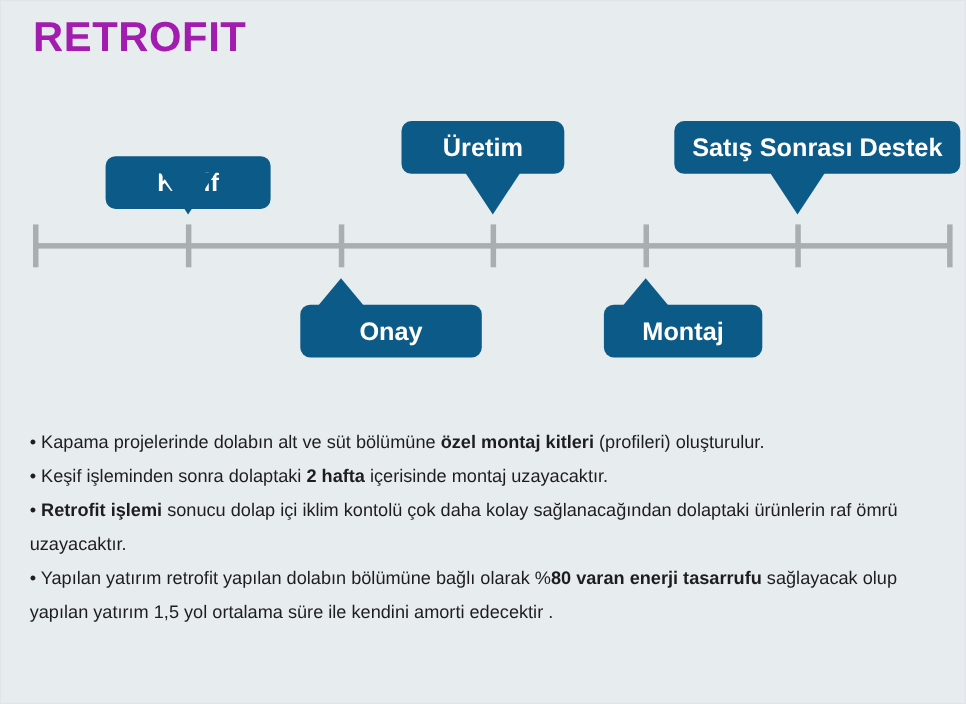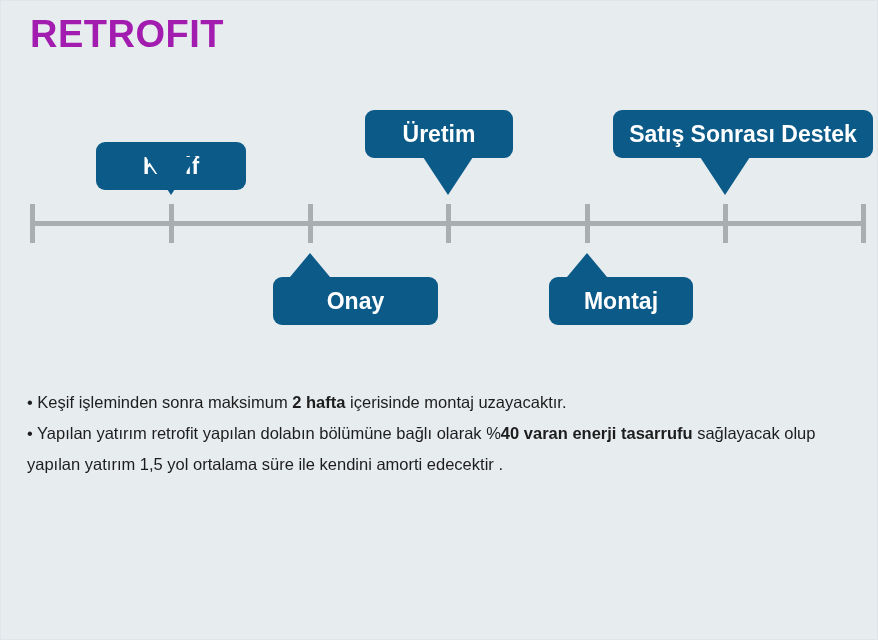--- a/index.html
+++ b/index.html
@@ -137,17 +137,19 @@
         <div class="callout top" style="width: 148px; left: 364px; top: 14px;"><span>Üretim</span></div>
         <div class="pointer-down" style="left: 422px; top: 61px;"></div>
         <div class="callout bottom" style="width: 144px; left: 524px; top: 181px; margin-left: 24px;"><span>Montaj</span></div>
         <div class="pointer-up" style="left: 561px; top: 157px;"></div>
         <div class="callout top" style="width: 260px; left: 612px; top: 14px;"><span>Satış Sonrası Destek</span></div>
         <div class="pointer-down" style="left: 699px; top: 61px;"></div>
       </div>
   </div>
 
   <div id="notes">
-      <div class="note-line"><span>• Keşif işleminden sonra maksimum </span><b>2 hafta</b><span> içerisinde montaj uzayacaktır.</span></div>
-      <div class="note-line"><span>• Yapılan yatırım retrofit yapılan dolabın bölümüne bağlı olarak %</span><b>40 varan enerji tasarrufu</b><span> sağlayacak olup yapılan yatırım 1,5 yol ortalama süre ile kendini amorti edecektir .</span></div>
+      <div class="note-line"><span>• Kapama projelerinde dolabın alt ve süt bölümüne </span><b>özel montaj kitleri</b><span> (profileri) oluşturulur.</span></div>
+      <div class="note-line"><span>• Keşif işleminden sonra dolaptaki </span><b>2 hafta</b><span> içerisinde montaj uzayacaktır.</span></div>
+      <div class="note-line"><span>• </span><b>Retrofit işlemi</b><span> sonucu dolap içi iklim kontolü çok daha kolay sağlanacağından dolaptaki ürünlerin raf ömrü uzayacaktır.</span></div>
+      <div class="note-line"><span>• Yapılan yatırım retrofit yapılan dolabın bölümüne bağlı olarak %</span><b>80 varan enerji tasarrufu</b><span> sağlayacak olup yapılan yatırım 1,5 yol ortalama süre ile kendini amorti edecektir .</span></div>
     </div>
 
 </div>
 
 </body></html>

